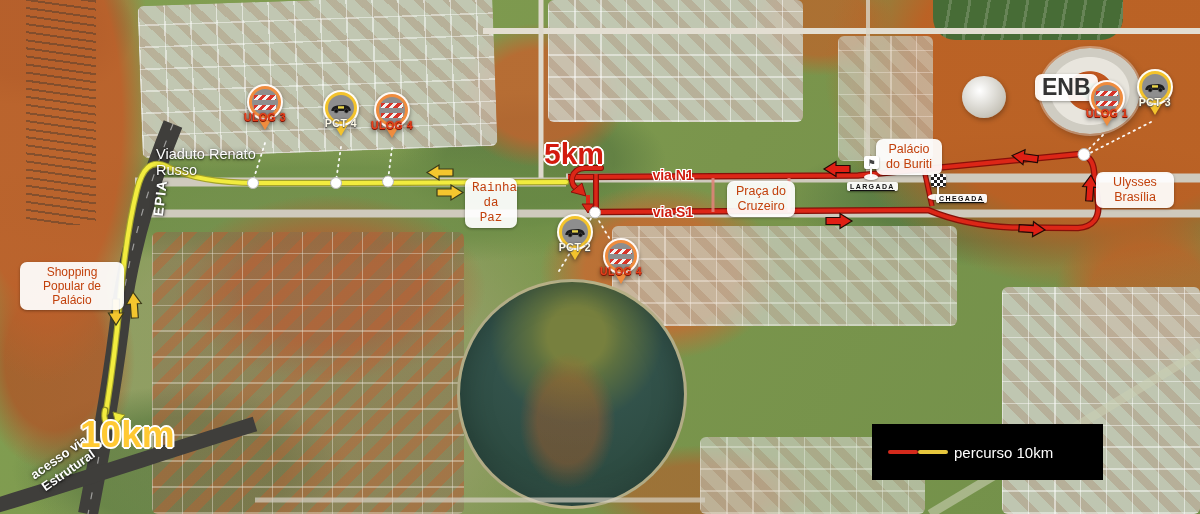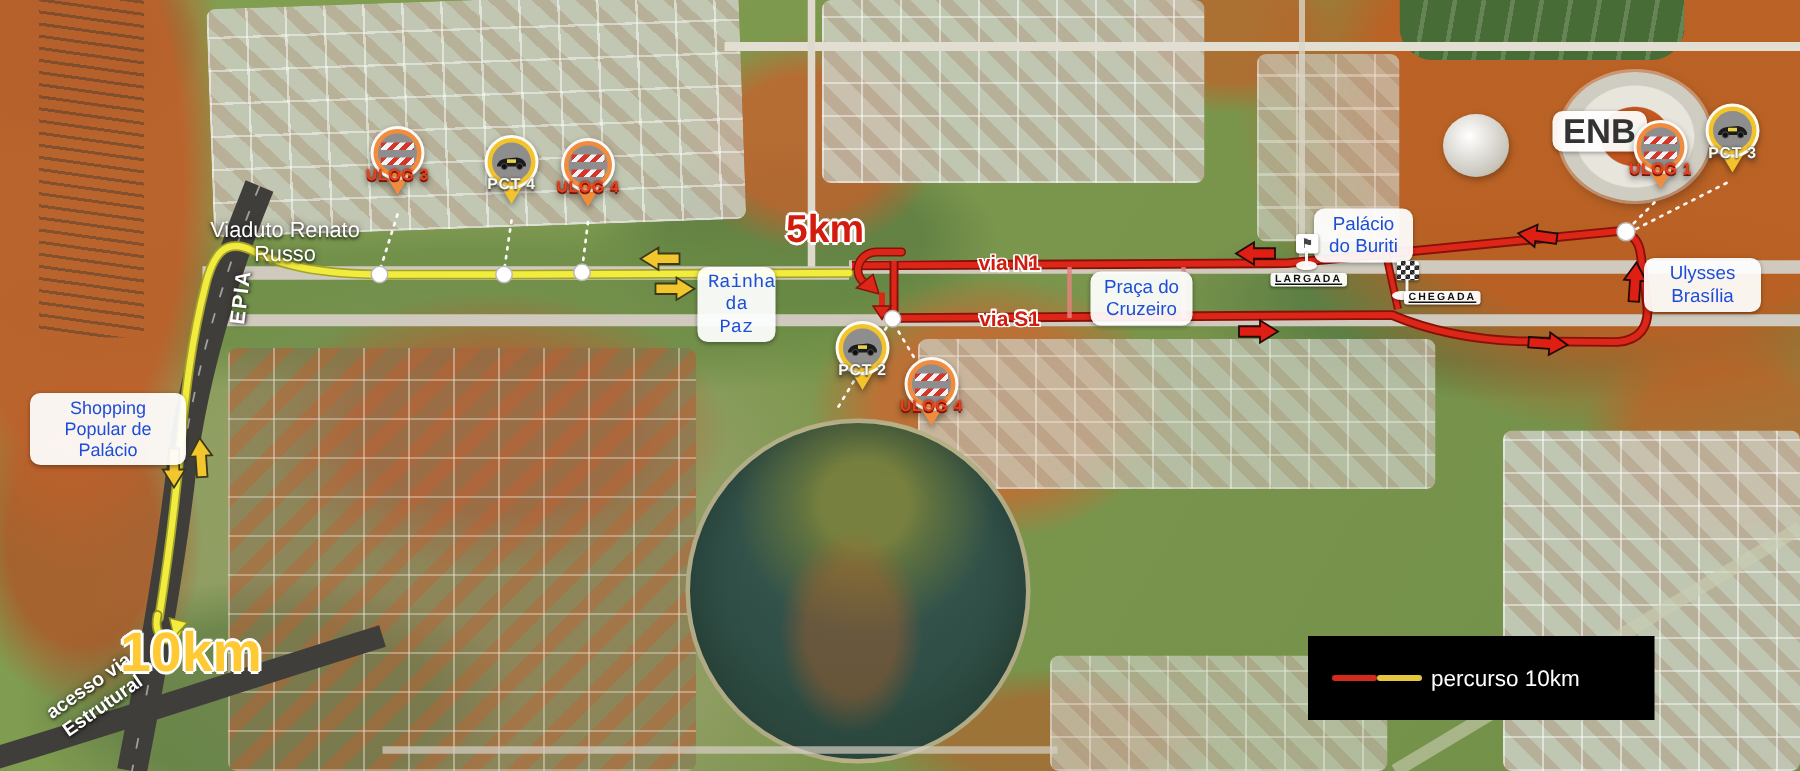--- a/index.html
+++ b/index.html
@@ -48,21 +48,21 @@
     box-shadow:0 0 0 2px rgba(255,255,255,.35), 2px 3px 8px rgba(0,0,0,.3);}
   .dome{border-radius:50%;background:radial-gradient(circle at 40% 35%, #ffffff, #c8c5bb 70%, #9a978e);
     box-shadow:1px 2px 5px rgba(0,0,0,.3);}
   .kart{background:#3e6d38;border-radius:0 0 22px 22px;opacity:.92;
     background-image:repeating-linear-gradient(100deg, transparent 0 16px, rgba(255,255,255,.18) 16px 19px);}
 
   svg.layer{position:absolute;left:0;top:0;}
   #roads{z-index:1;} #routes{z-index:2;}
 
   
-  .lbl{position:absolute;z-index:3;background:rgba(255,255,255,.93);color:#1d4ed8;
+  .lbl{position:absolute;z-index:3;background:rgba(255,255,255,.93);color:#c2410c;
        border-radius:7px;padding:3px 7px;font-size:12.5px;line-height:1.18;text-align:center;
        font-weight:500;box-shadow:0 1px 3px rgba(0,0,0,.35);}
   .txt{position:absolute;z-index:3;color:#fff;font-weight:bold;
        text-shadow:0 1px 2px rgba(0,0,0,.75),0 0 5px rgba(0,0,0,.45);}
   .outline-red{color:#d31b0e;font-weight:800;
        text-shadow:-2px 0 0 #fff,2px 0 0 #fff,0 -2px 0 #fff,0 2px 0 #fff,-1px -1px 0 #fff,1px 1px 0 #fff,-1px 1px 0 #fff,1px -1px 0 #fff;}
   .outline-yel{color:#ffc933;font-weight:800;
        text-shadow:-2px 0 0 #fff,2px 0 0 #fff,0 -2px 0 #fff,0 2px 0 #fff,-1px -1px 0 #fff,1px 1px 0 #fff,-1px 1px 0 #fff,1px -1px 0 #fff;}
   .via{position:absolute;z-index:3;color:#cf1d10;font-weight:700;font-size:14px;
        text-shadow:-1px 0 0 #fff,1px 0 0 #fff,0 -1px 0 #fff,0 1px 0 #fff,-1px -1px 0 #fff,1px 1px 0 #fff,-1px 1px 0 #fff,1px -1px 0 #fff;}
@@ -220,35 +220,35 @@
 
     <g fill="#ffffff" stroke="#b9b9b9" stroke-width="1">
       <circle cx="253" cy="183" r="5.5"></circle>
       <circle cx="336" cy="183" r="5.5"></circle>
       <circle cx="388" cy="181.5" r="5.5"></circle>
       <circle cx="595" cy="212.5" r="5.5"></circle>
       <circle cx="1084" cy="154.5" r="6"></circle>
     </g>
   </svg>
 
-  <div class="txt" style="left:136px;top:146px;width:108px;font-size:14.5px;text-align:center;font-weight:500;">Viaduto Renato Russo</div>
+  <div class="txt" style="left:156px;top:146px;width:108px;font-size:14.5px;text-align:left;font-weight:500;">Viaduto Renato Russo</div>
   <div class="txt" style="left:138px;top:190px;width:44px;font-size:14px;letter-spacing:1px;text-align:center;transform:rotate(-83deg);">EPIA</div>
   <div class="txt" style="left:8px;top:448px;width:112px;font-size:13px;line-height:1.25;text-align:center;transform:rotate(-35deg);">acesso via Estrutural</div>
 
   <div class="lbl" style="left:465px;top:178px;width:52px;font-family:Liberation Mono, monospace;">Rainha da Paz</div>
   <div class="lbl" style="left:727px;top:181px;width:68px;">Praça do Cruzeiro</div>
   <div class="lbl" style="left:876px;top:139px;width:66px;">Palácio do Buriti</div>
   <div class="lbl" style="left:1096px;top:172px;width:78px;">Ulysses Brasília</div>
   <div class="lbl" style="left:20px;top:262px;width:104px;font-size:12px;">Shopping Popular de Palácio</div>
   <div class="lbl" style="left:1035px;top:74px;font-size:23px;font-weight:bold;color:#333;padding:0 7px;">ENB</div>
 
   <div class="via" style="left:638px;top:167px;width:70px;text-align:center;">via N1</div>
   <div class="via" style="left:638px;top:204px;width:70px;text-align:center;">via S1</div>
 
-  <div class="outline-red" style="position:absolute;z-index:3;left:524px;top:137px;font-size:26px;">5km</div>
+  <div class="outline-red" style="position:absolute;z-index:3;left:544px;top:137px;font-size:30px;">5km</div>
   <div class="outline-yel" style="position:absolute;z-index:3;left:80px;top:414px;font-size:37px;">10km</div>
 
   <div class="flagbox" style="left:864px;top:156px;">
       <span>⚑</span>
     </div>
   <div class="pole" style="left:870px;top:168px;height:9px;"></div>
   <div class="base-ellipse" style="left:864px;top:174px;"></div>
   <div class="sf-label" style="left:847px;top:182px;">LARGADA</div>
 
   <div class="flagbox checker" style="left:931px;top:174px;"></div>

